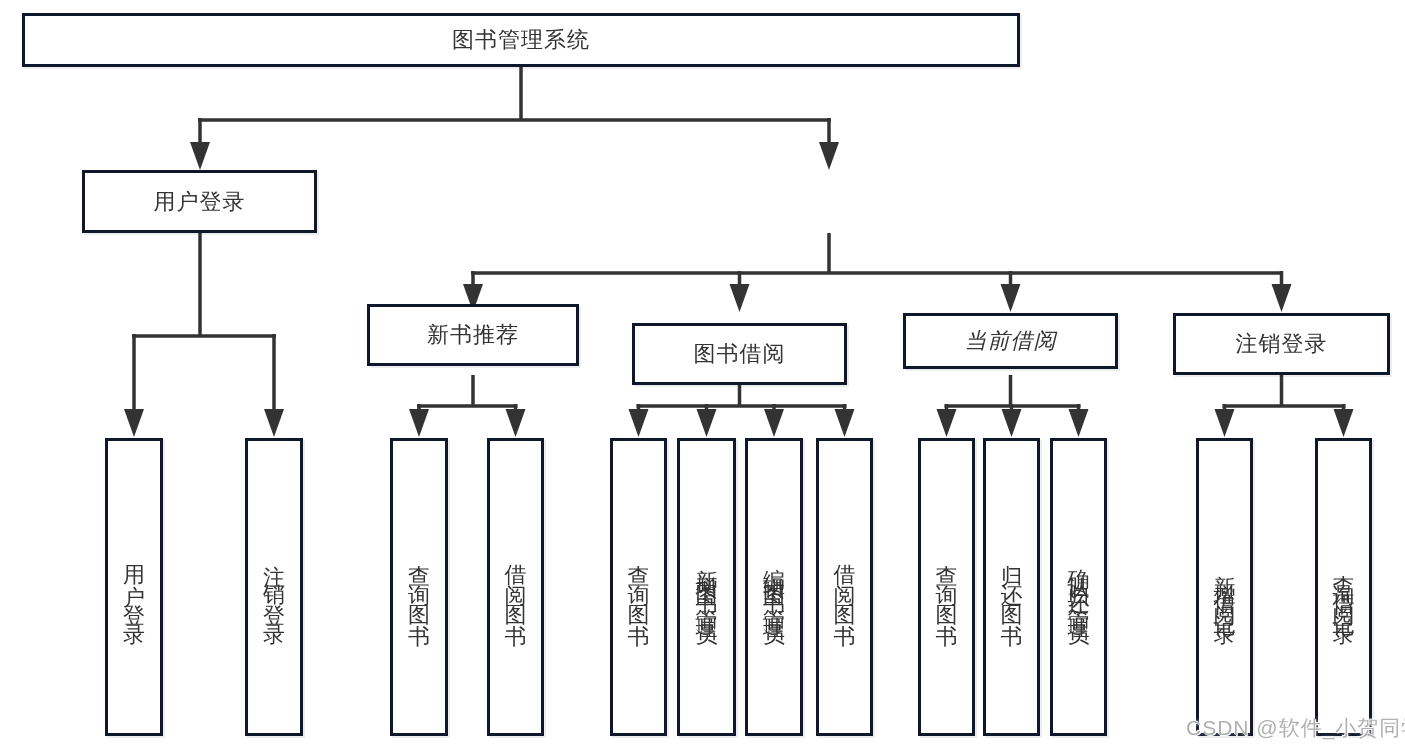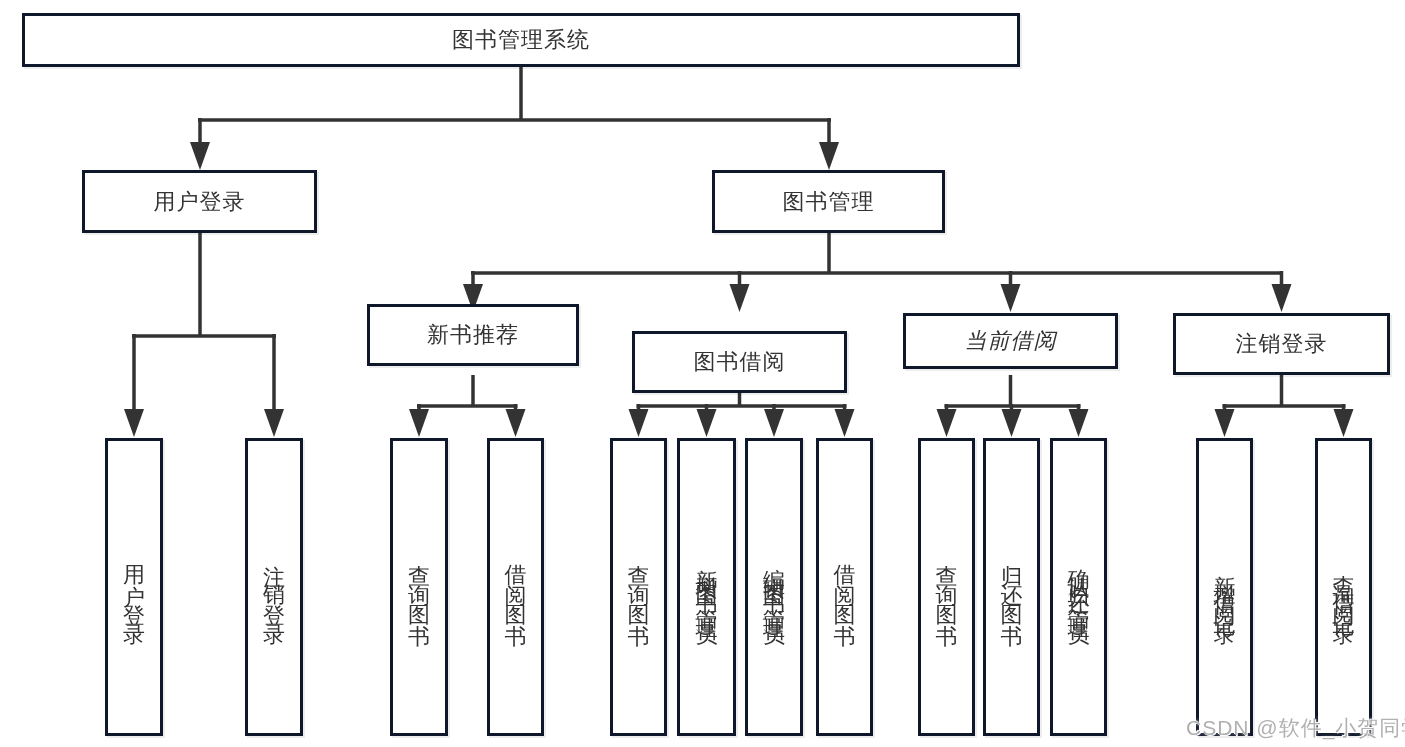--- a/index.html
+++ b/index.html
@@ -100,28 +100,25 @@
     </g>
   </svg>
 
   <div class="node h" style="left:22px;top:13px;width:998px;height:54px;">
     <span>图书管理系统</span>
   </div>
 
   <div class="node h" style="left:82px;top:170px;width:235px;height:63px;">
     <span>用户登录</span>
   </div>
-  <div class="node h" style="left:712px;top:170px;width:233px;height:63px;">
-    <span>图书管理</span>
-  </div>
 
   <div class="node h" style="left:367px;top:304px;width:212px;height:62px;">
     <span>新书推荐</span>
   </div>
-  <div class="node h" style="left:632px;top:331px;width:215px;height:62px;">
+  <div class="node h" style="left:632px;top:323px;width:215px;height:62px;">
     <span>图书借阅</span>
   </div>
   <div class="node h" style="left:903px;top:313px;width:215px;height:56px;font-style:italic;">
     <span>当前借阅</span>
   </div>
   <div class="node h" style="left:1173px;top:313px;width:217px;height:62px;">
     <span>注销登录</span>
   </div>
 
   <div class="node leaf" style="left:105px;top:438px;width:58px;height:298px;">

